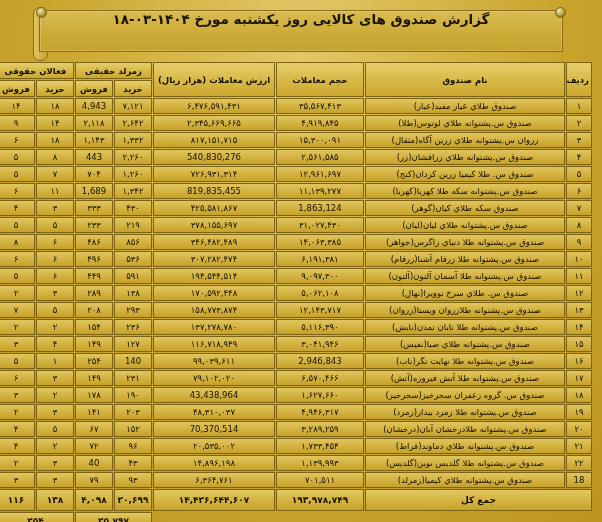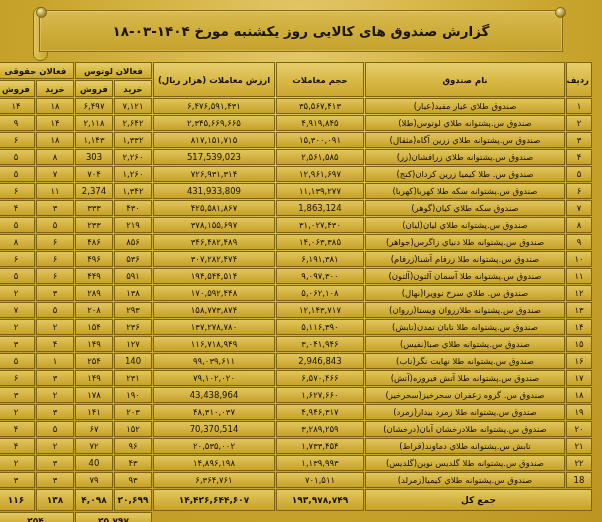--- a/index.html
+++ b/index.html
@@ -28,21 +28,20 @@
     position: relative;
     margin: 2px 30px 9px 30px;
     height: 42px;
   }
   .title-banner {
     position: absolute;
     inset: 0;
     border: 1px solid #8a6d1a;
     background: linear-gradient(180deg, #d8bb52 0%, #cfae3c 45%, #c5a22c 100%);
     display: flex;
-    align-items: center;
     justify-content: center;
     box-shadow: inset 0 0 0 1px rgba(255,245,200,.25);
   }
   .title-text {
     font-size: 13.5px;
     font-weight: bold;
     color: #1a1405;
     letter-spacing: 0;
     white-space: nowrap;
   }
@@ -146,88 +145,88 @@
         <col class="c-act">
         <col class="c-act">
         <col class="c-act">
     </colgroup>
     <thead>
       <tr>
         <th rowspan="2">ردیف</th>
         <th rowspan="2">نام صندوق</th>
         <th rowspan="2">حجم معاملات</th>
         <th rowspan="2">ارزش معاملات (هزار ریال)</th>
-        <th colspan="2">فعالان لوتوس</th>
+        <th colspan="2">زمرلد حقیقی</th>
         <th colspan="2">فعالان حقوقی</th>
       </tr>
       <tr>
         <th>خرید</th>
         <th>فروش</th>
         <th>خرید</th>
         <th>فروش</th>
       </tr>
     </thead>
     <tbody id="table-body">
         <tr>
           <td>۱</td>
           <td class="fund-name">صندوق طلاي عيار مفيد(عيار)</td>
           <td class="num">۳۵,۵۶۷,۴۱۳</td>
           <td class="num">۶,۴۷۶,۵۹۱,۴۳۱</td>
           <td class="num">۷,۱۲۱</td>
-          <td class="num">۶,۴۹۷</td>
+          <td class="num">4,943</td>
           <td class="num">۱۸</td>
           <td class="num">۱۴</td>
         </tr>
         <tr>
           <td>۲</td>
           <td class="fund-name">صندوق س.پشتوانه طلاي لوتوس(طلا)</td>
           <td class="num">۴,۹۱۹,۸۴۵</td>
           <td class="num">۲,۳۴۵,۶۶۹,۶۶۵</td>
           <td class="num">۲,۶۴۲</td>
           <td class="num">۲,۱۱۸</td>
           <td class="num">۱۴</td>
           <td class="num">۹</td>
         </tr>
         <tr>
           <td>۳</td>
-          <td class="fund-name">صندوق س.پشتوانه طلاي زرين آگاه(مثقال)</td>
+          <td class="fund-name">زروان س.پشتوانه طلاي زرين آگاه(مثقال)</td>
           <td class="num">۱۵,۳۰۰,۰۹۱</td>
           <td class="num">۸۱۷,۱۵۱,۷۱۵</td>
           <td class="num">۱,۳۳۲</td>
           <td class="num">۱,۱۴۳</td>
           <td class="num">۱۸</td>
           <td class="num">۶</td>
         </tr>
         <tr>
           <td>۴</td>
           <td class="fund-name">صندوق س.پشتوانه طلاي زرافشان(زر)</td>
           <td class="num">۲,۵۶۱,۵۸۵</td>
-          <td class="num">517,539,023</td>
+          <td class="num">540,830,276</td>
           <td class="num">۲,۲۶۰</td>
-          <td class="num">303</td>
+          <td class="num">443</td>
           <td class="num">۸</td>
           <td class="num">۵</td>
         </tr>
         <tr>
           <td>۵</td>
           <td class="fund-name">صندوق س. طلا كيميا زرين كردان(كتج)</td>
           <td class="num">۱۲,۹۶۱,۶۹۷</td>
           <td class="num">۷۲۶,۹۳۱,۳۱۴</td>
           <td class="num">۱,۲۶۰</td>
           <td class="num">۷۰۴</td>
           <td class="num">۷</td>
           <td class="num">۵</td>
         </tr>
         <tr>
           <td>۶</td>
           <td class="fund-name">صندوق س.پشتوانه سكه طلا كهربا(كهربا)</td>
           <td class="num">۱۱,۱۳۹,۲۷۷</td>
-          <td class="num">431,933,809</td>
+          <td class="num">819,835,455</td>
           <td class="num">۱,۳۴۲</td>
-          <td class="num">2,374</td>
+          <td class="num">1,689</td>
           <td class="num">۱۱</td>
           <td class="num">۶</td>
         </tr>
         <tr>
           <td>۷</td>
           <td class="fund-name">صندوق سكه طلاي كيان(گوهر)</td>
           <td class="num">1,863,124</td>
           <td class="num">۴۲۵,۵۸۱,۸۶۷</td>
           <td class="num">۴۳۰</td>
           <td class="num">۳۳۳</td>
@@ -359,21 +358,21 @@
           <td class="fund-name">صندوق س.پشتوانه طلادرخشان آبان(درخشان)</td>
           <td class="num">۳,۲۸۹,۲۵۹</td>
           <td class="num">70,370,514</td>
           <td class="num">۱۵۲</td>
           <td class="num">۶۷</td>
           <td class="num">۵</td>
           <td class="num">۴</td>
         </tr>
         <tr>
           <td>۲۱</td>
-          <td class="fund-name">تابش س.پشتوانه طلاي دماوند(قراط)</td>
+          <td class="fund-name">صندوق س.پشتوانه طلاي دماوند(قراط)</td>
           <td class="num">۱,۷۳۳,۴۵۴</td>
           <td class="num">۲۰,۵۳۵,۰۰۲</td>
           <td class="num">۹۶</td>
           <td class="num">۷۲</td>
           <td class="num">۲</td>
           <td class="num">۴</td>
         </tr>
         <tr>
           <td>۲۲</td>
           <td class="fund-name">صندوق س.پشتوانه طلا گلديس نوين(گلديس)</td>

